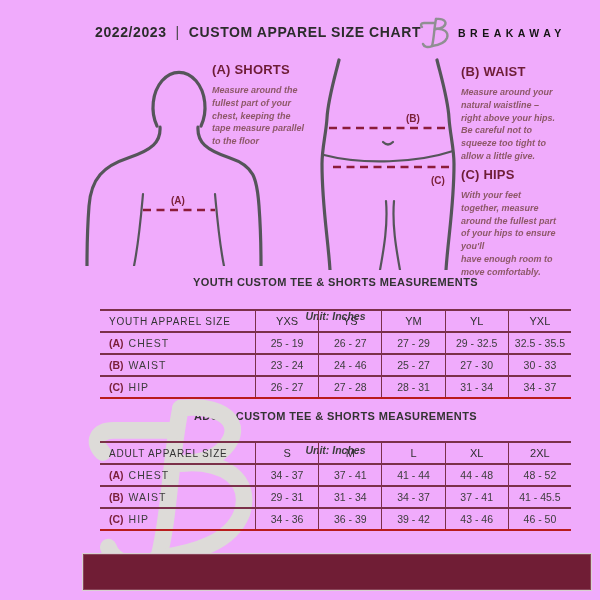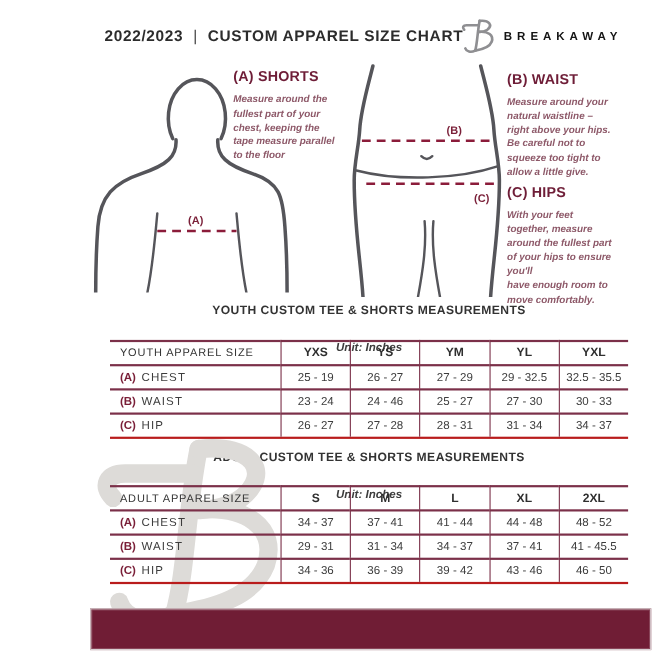--- a/index.html
+++ b/index.html
@@ -1,18 +1,18 @@
 <!DOCTYPE html>
 <html><head>
 <meta charset="utf-8">
 <style>
   * { margin:0; padding:0; box-sizing:border-box; }
   html,body { width:600px; height:600px; }
   body { font-family:"Liberation Sans", sans-serif; background:#e9e8e5; position:relative; overflow:hidden; }
-  .page { position:absolute; inset:0; background:#ffffff; }
+  .page { position:absolute; inset:0; background:#f0abfc; }
 
   
   .doc-header { position:absolute; left:0; top:0; width:600px; height:56px; }
   .doc-title { position:absolute; left:95px; top:24px; font-size:14px; font-weight:800; color:#2c2c2c; letter-spacing:0.6px; white-space:nowrap; }
   .doc-title .sep { margin:0 9px; font-weight:400; color:#444; }
   .brand { position:absolute; left:419px; top:14px; display:flex; align-items:flex-end; }
   .brand-name { position:absolute; left:39px; top:13px; font-size:10.5px; font-weight:700; letter-spacing:4.5px; color:#141414; white-space:nowrap; }
 
   
   .guide-heading { font-size:13px; font-weight:800; color:#6e1d37; letter-spacing:0.2px; }
@@ -30,21 +30,21 @@
   .marker-label { font-family:"Liberation Sans", sans-serif; font-size:10px; font-weight:700; fill:#7a1f38; }
 
   
   .tbl-title { position:absolute; left:100px; width:471px; text-align:center; font-size:11px; font-weight:800; color:#333; letter-spacing:0.4px; }
   .tbl-unit  { position:absolute; left:100px; width:471px; text-align:center; font-size:10.5px; font-style:italic; font-weight:600; color:#3d3d3d;margin-top:20px; }
   .sizes-table { position:absolute; left:100px; width:471px; display:grid; grid-template-columns:155px repeat(5,1fr); border-bottom:2px solid #b91c1c; z-index:2; }
   .cell { height:22px; display:flex; align-items:center; justify-content:center; border-top:2px solid #7b3049; font-size:10.5px; color:#3c3c3c; }
   .cell.vline { border-left:1.5px solid #7b3049; }
   .cell.rowlabel { justify-content:flex-start; padding-left:9px; font-size:10.5px; letter-spacing:1px; color:#3c3c3c; }
   .cell.sizehead { font-size:10px; letter-spacing:0.8px; color:#333; justify-content:flex-start; padding-left:9px; }
-  .cell.colhead { font-weight:700; font-size:11px; color:#2f2f2f; }
+  .cell.colhead { font-weight:400; font-size:11px; color:#2f2f2f; }
   .pfx { color:#7a1f38; font-weight:800; margin-right:5px; letter-spacing:0; }
 
   
   .watermark { position:absolute; left:86px; top:386px; z-index:1; }
   .footer-bar { position:absolute; left:82px; top:553px; width:510px; height:38px; background:#701d35; border:1px solid #d9d0d2; box-shadow:inset 0 0 0 1px rgba(255,255,255,0.18); z-index:2; }
 </style>
 </head>
 <body>
 
 <div class="page">

